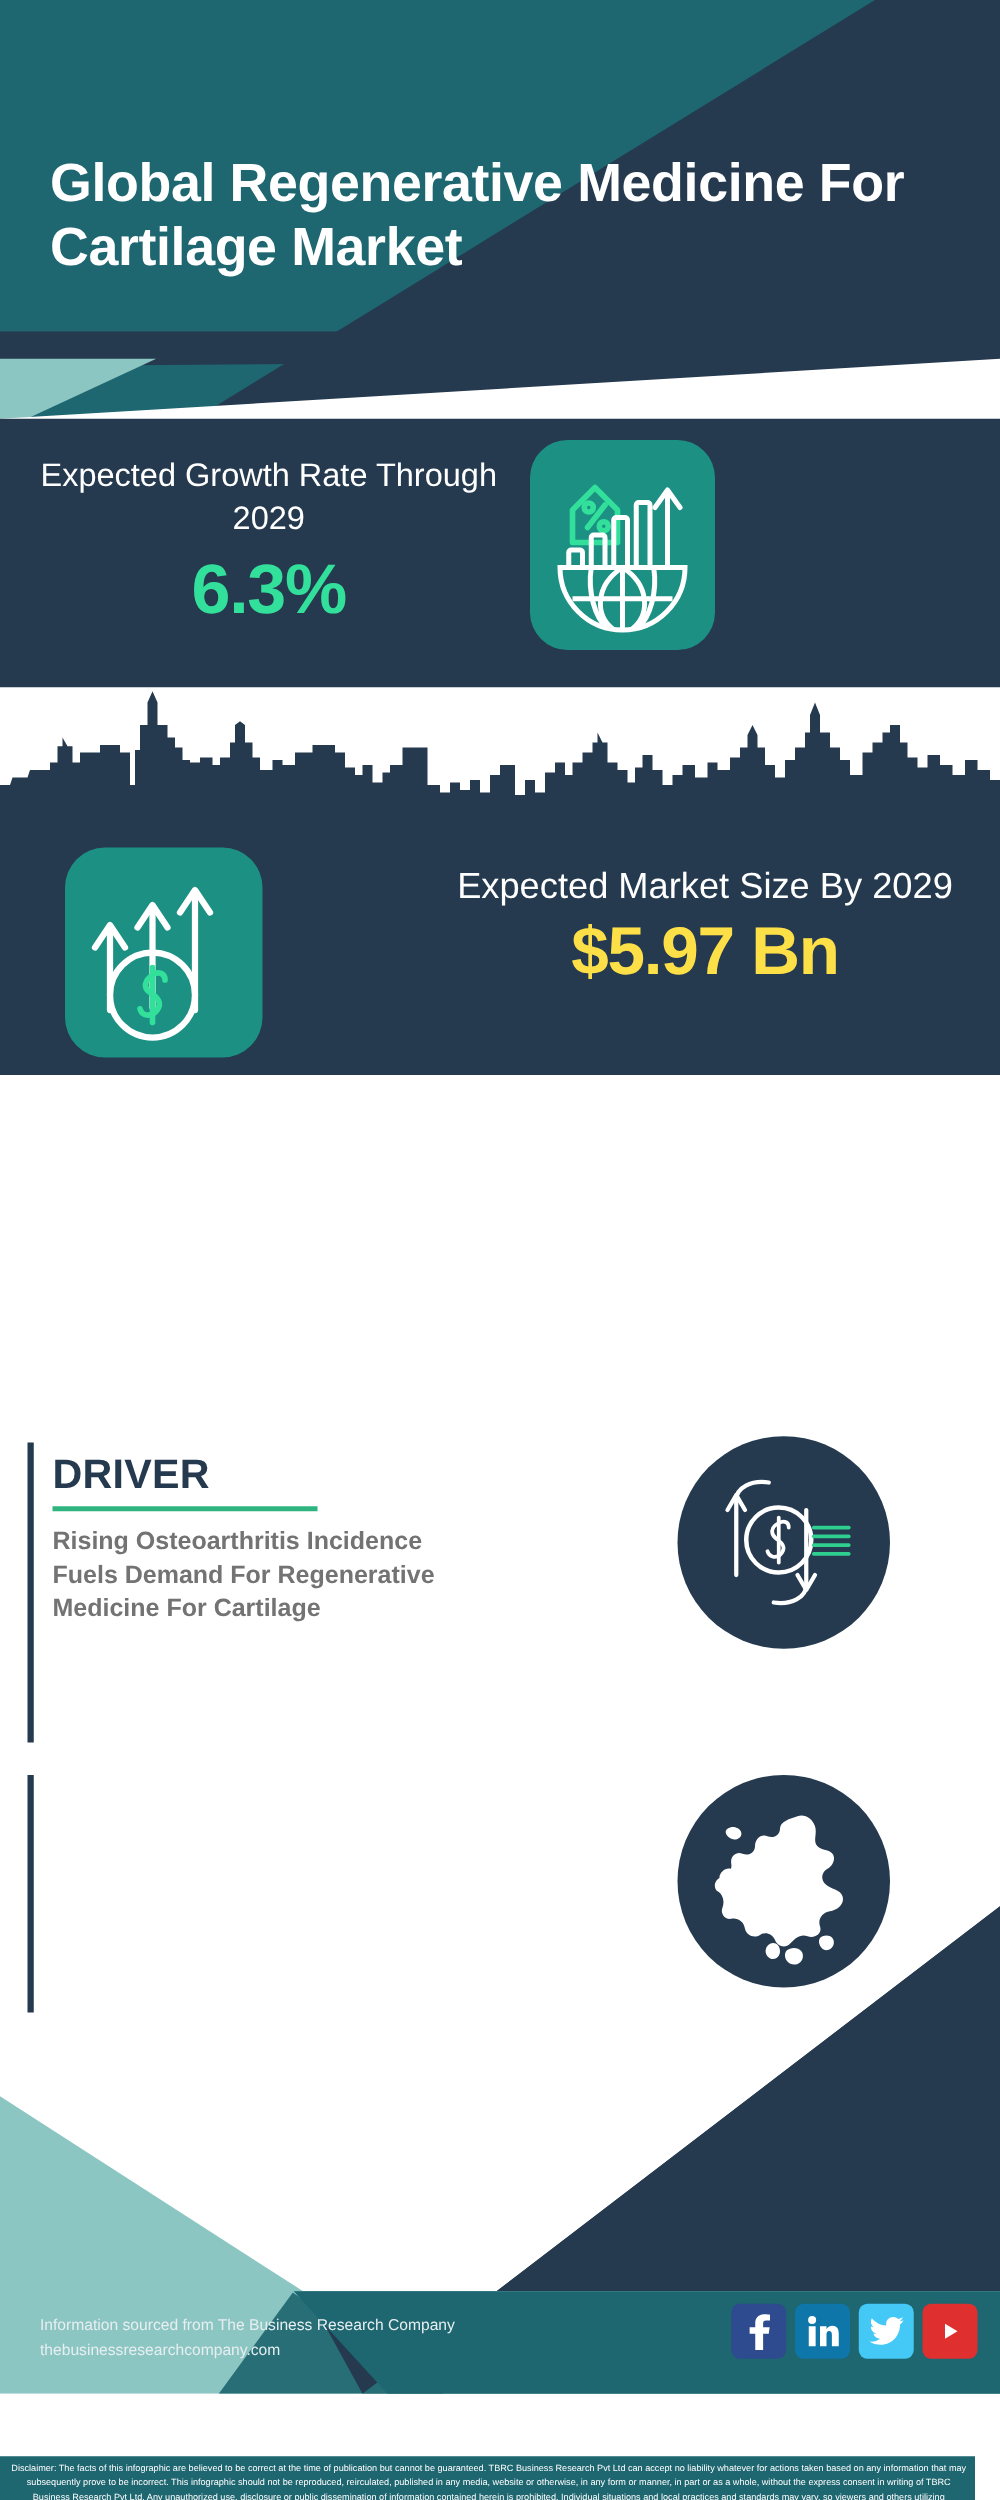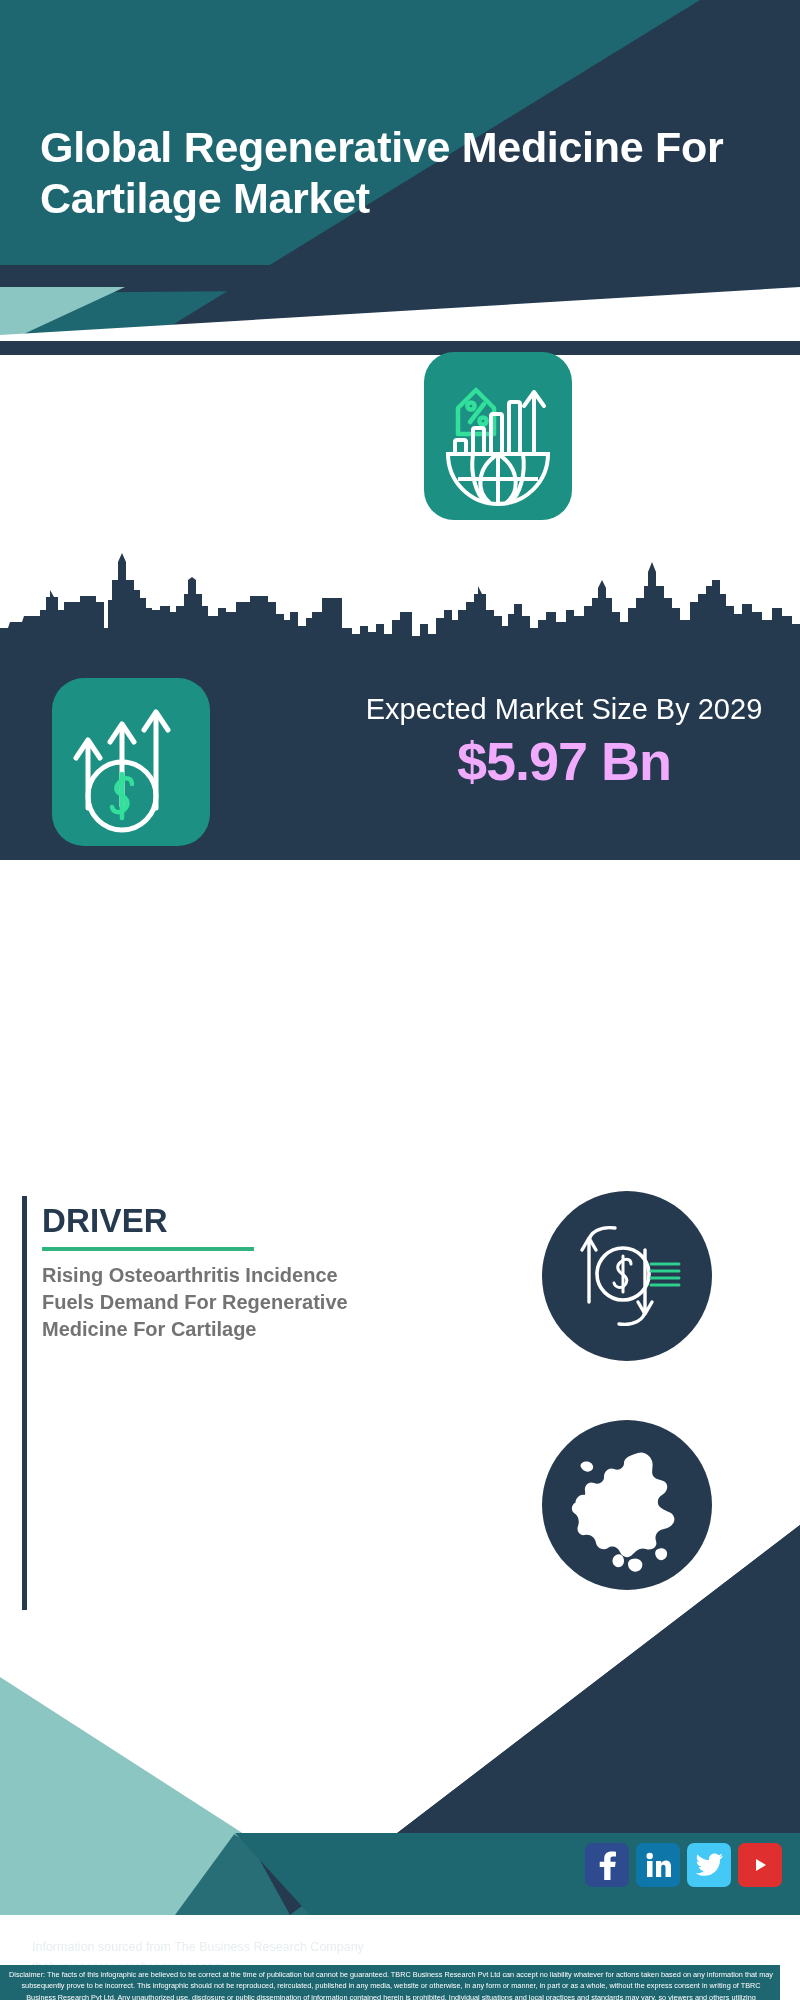--- a/index.html
+++ b/index.html
@@ -75,21 +75,21 @@
     position:absolute; left:0; top:648px; width:800px; height:212px;
     background:#25394f;
   }
   .market-text {
     position:absolute; right:26px; top:42px; width:420px; text-align:center;
   }
   .market-label {
     color:#ffffff; font-size:29px; line-height:1.32; font-weight:400;
   }
   .market-value {
-    color:#f0abfc; font-size:54px; font-weight:bold; margin-top:2px;
+    color:#fde047; font-size:54px; font-weight:bold; margin-top:2px;
     letter-spacing:-1px;
   }
   .market-icon-box {
     position:absolute; left:52px; top:678px;
     width:158px; height:168px; border-radius:32px;
     background:#1c9183; z-index:6;
   }
 
   
   .insight {
@@ -113,21 +113,21 @@
   .insight-circle {
     position:absolute; border-radius:50%; background:#25394f;
     display:flex; align-items:center; justify-content:center;
   }
 
   
   .footer-shapes {
     position:absolute; left:0; top:1305px; width:800px; height:610px;
   }
   .footer-info {
-    position:absolute; left:32px; top:1937px; width:420px; z-index:8;
+    position:absolute; left:32px; top:1850px; width:420px; z-index:8;
   }
   .footer-info div {
     color:#e7eef0; font-size:12.5px; line-height:1.62;
   }
   .socials {
     position:absolute; right:18px; top:1843px; z-index:8;
     display:flex; gap:7px;
   }
   .soc {
     width:44px; height:44px; border-radius:7px;
@@ -158,20 +158,26 @@
 
   <div class="band">
     <svg viewBox="0 0 800 90" preserveAspectRatio="none" width="800" height="90">
       <polygon points="0,0 800,0 800,22 0,28" fill="#25394f"></polygon>
       <polygon points="0,22 125,22 0,80" fill="#8cc6c2"></polygon>
       <polygon points="0,70 800,22 800,90 0,90" fill="#ffffff"></polygon>
       <polygon points="0,76 800,76 800,90 0,90" fill="#25394f"></polygon>
     </svg>
   </div>
 
+  <div class="growth">
+    <div class="growth-text">
+      <div class="growth-label">Expected Growth Rate Through 2029</div>
+      <div class="growth-value">6.3%</div>
+    </div>
+  </div>
 
   <div class="growth-icon-box">
     <svg width="148" height="168" viewBox="0 0 148 168">
 
       <g fill="none" stroke="#32e09b" stroke-width="4.5" stroke-linejoin="round" stroke-linecap="round">
         <path d="M34 56 L52 38 L70 56 L70 82 L34 82 Z"></path>
         <line x1="46" y1="70" x2="60" y2="52"></line>
         <circle cx="47" cy="54" r="3.6"></circle>
         <circle cx="59" cy="69" r="3.6"></circle>
       </g>
@@ -235,21 +241,21 @@
         <path d="M92 52 L104 34 L116 52"></path>
       </g>
       <circle cx="70" cy="118" r="34" fill="none" stroke="#ffffff" stroke-width="5"></circle>
       <g fill="none" stroke="#32e09b" stroke-width="4.5" stroke-linecap="round">
         <path d="M70 96 L70 140"></path>
         <path d="M80 106 C80 100 74 99 70 102 C64 106 62 112 68 116 C76 121 78 126 72 132 C67 136 61 134 60 129"></path>
       </g>
     </svg>
   </div>
 
-  <div class="insight" style="top:1196px; height:260px;">
+  <div class="insight" style="top:1154px; height:260px;">
     <div class="bar" style="height:240px;"></div>
     <div class="insight-body" style="top:8px;">
       <div class="insight-title">DRIVER</div>
       <div class="insight-rule"></div>
       <div class="insight-desc">Rising Osteoarthritis Incidence Fuels Demand For Regenerative Medicine For Cartilage</div>
     </div>
     <div class="insight-circle" style="left:542px; top:-5px; width:170px; height:170px;">
       <svg width="120" height="120" viewBox="0 0 120 120">
         <g fill="none" stroke="#ffffff" stroke-width="3.4" stroke-linecap="round" stroke-linejoin="round">
           <path d="M22 86 L22 26"></path>

